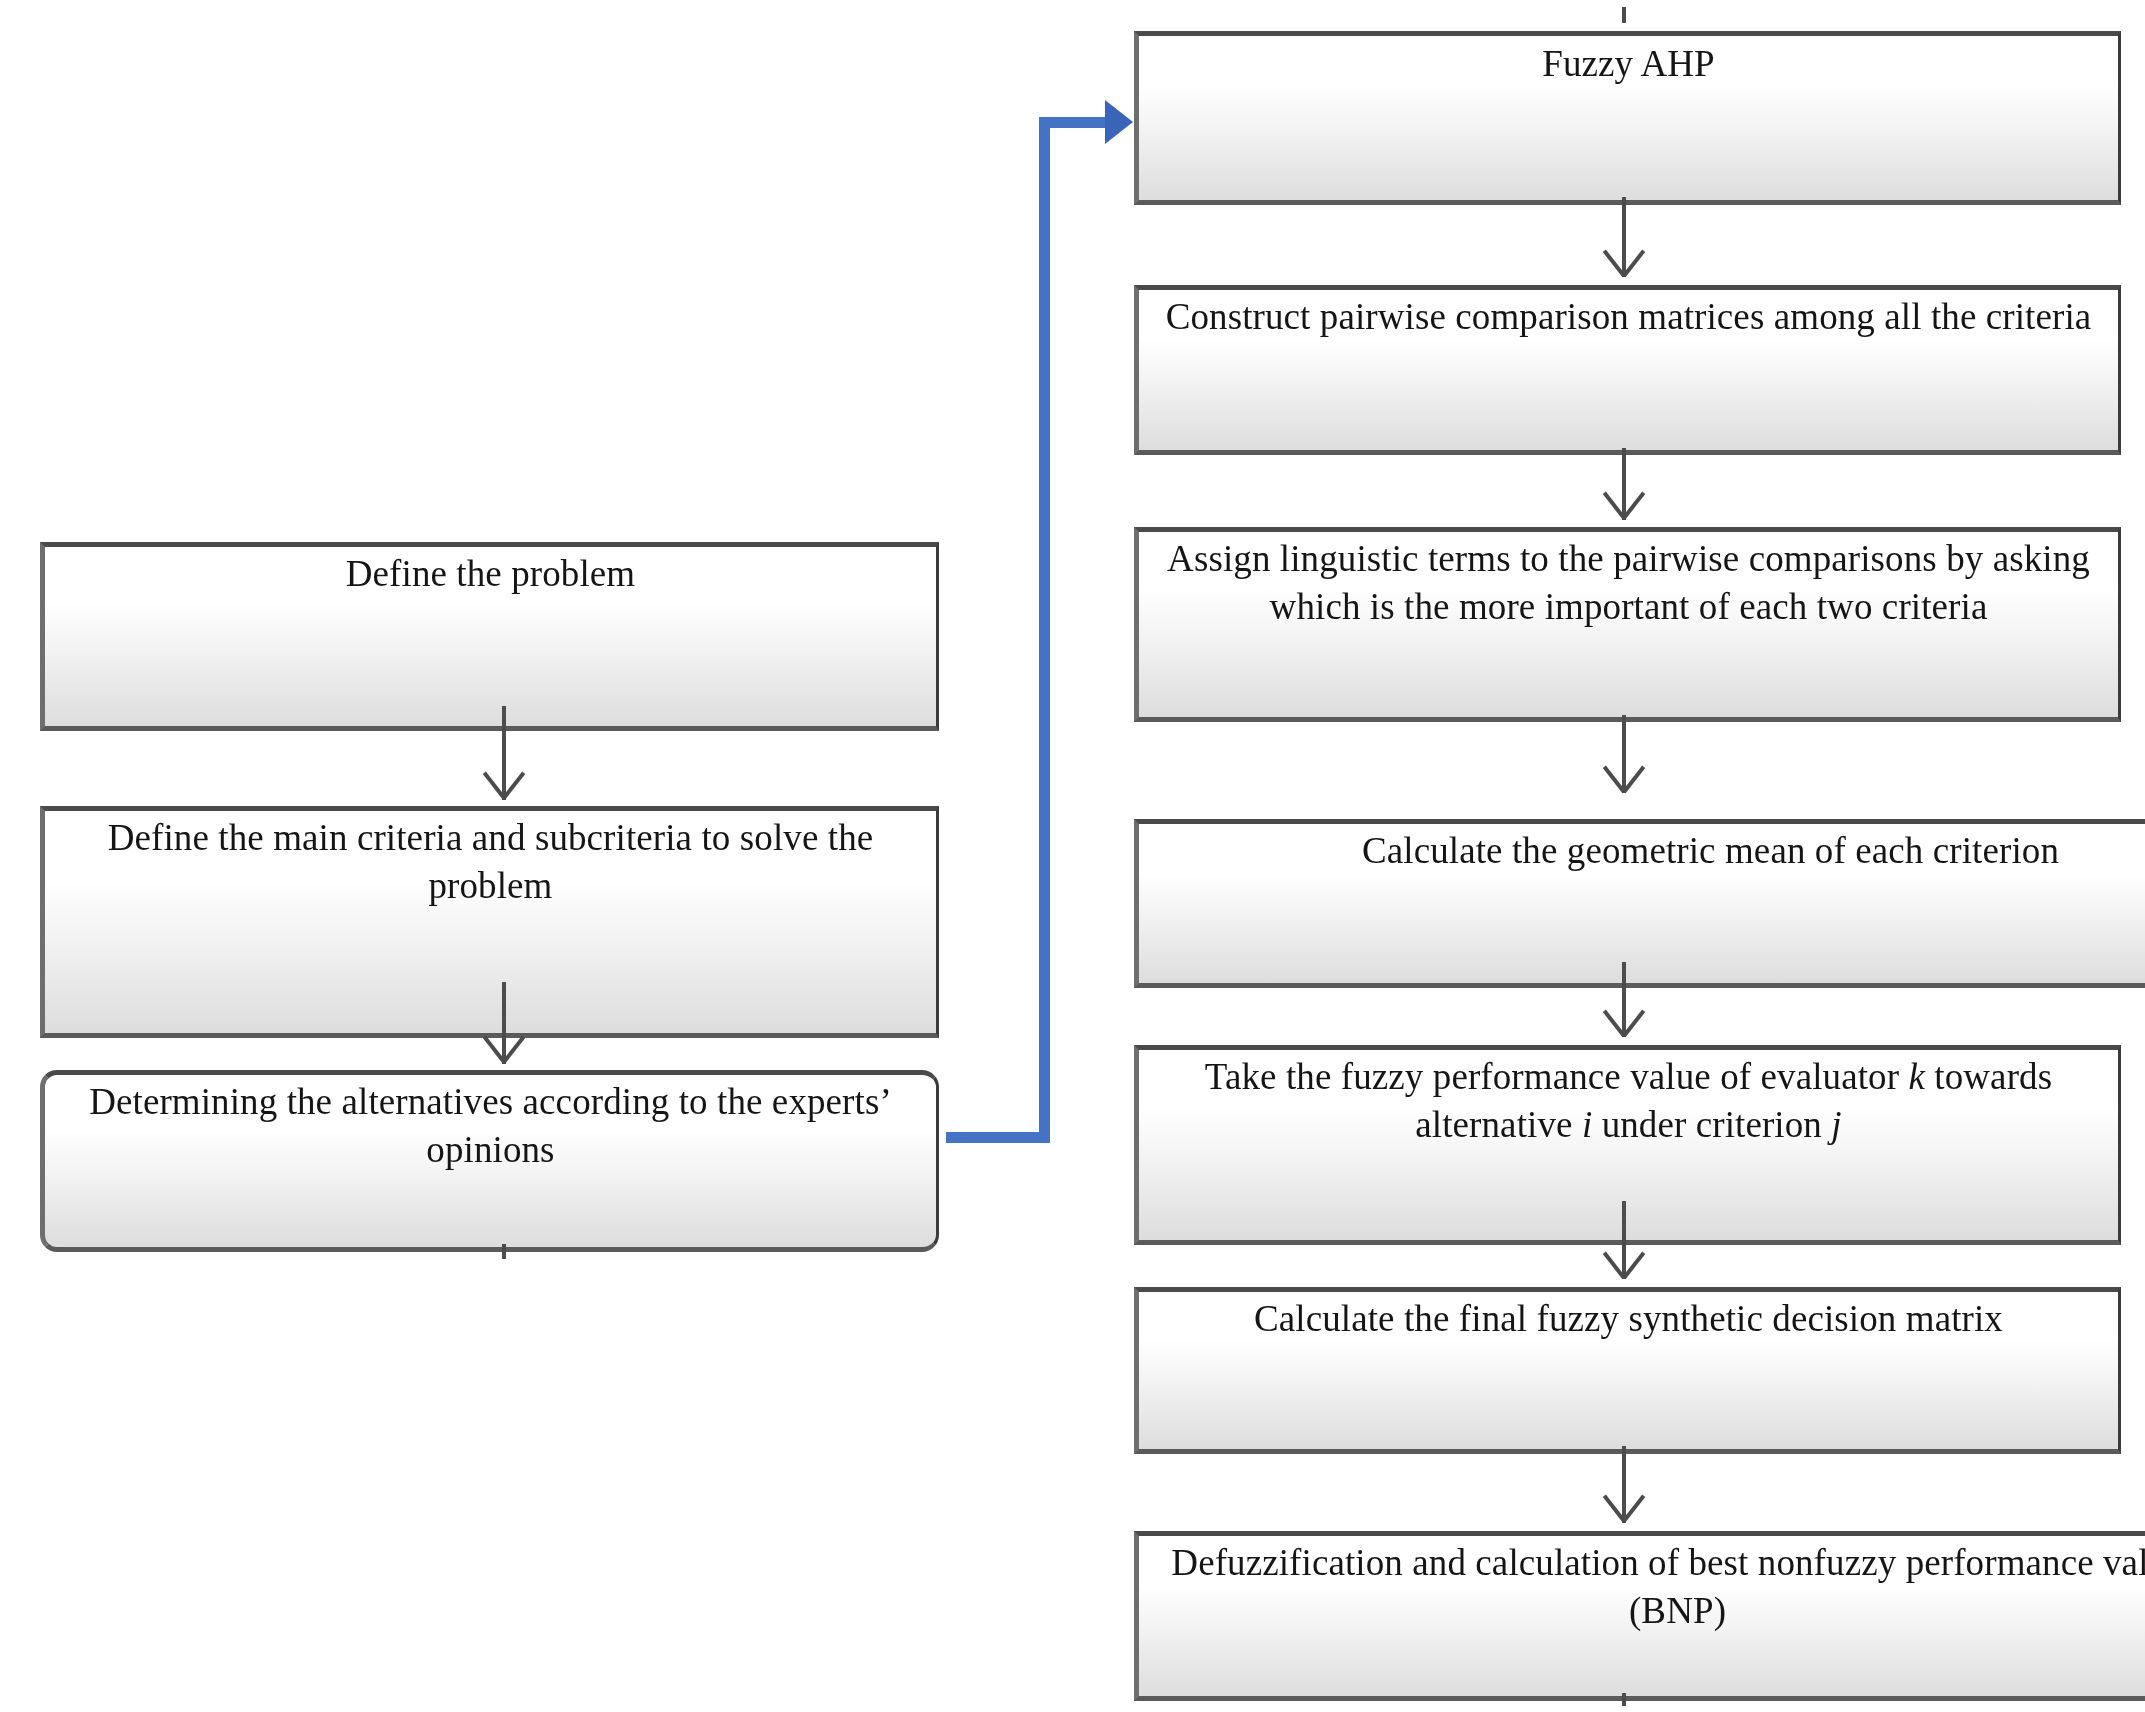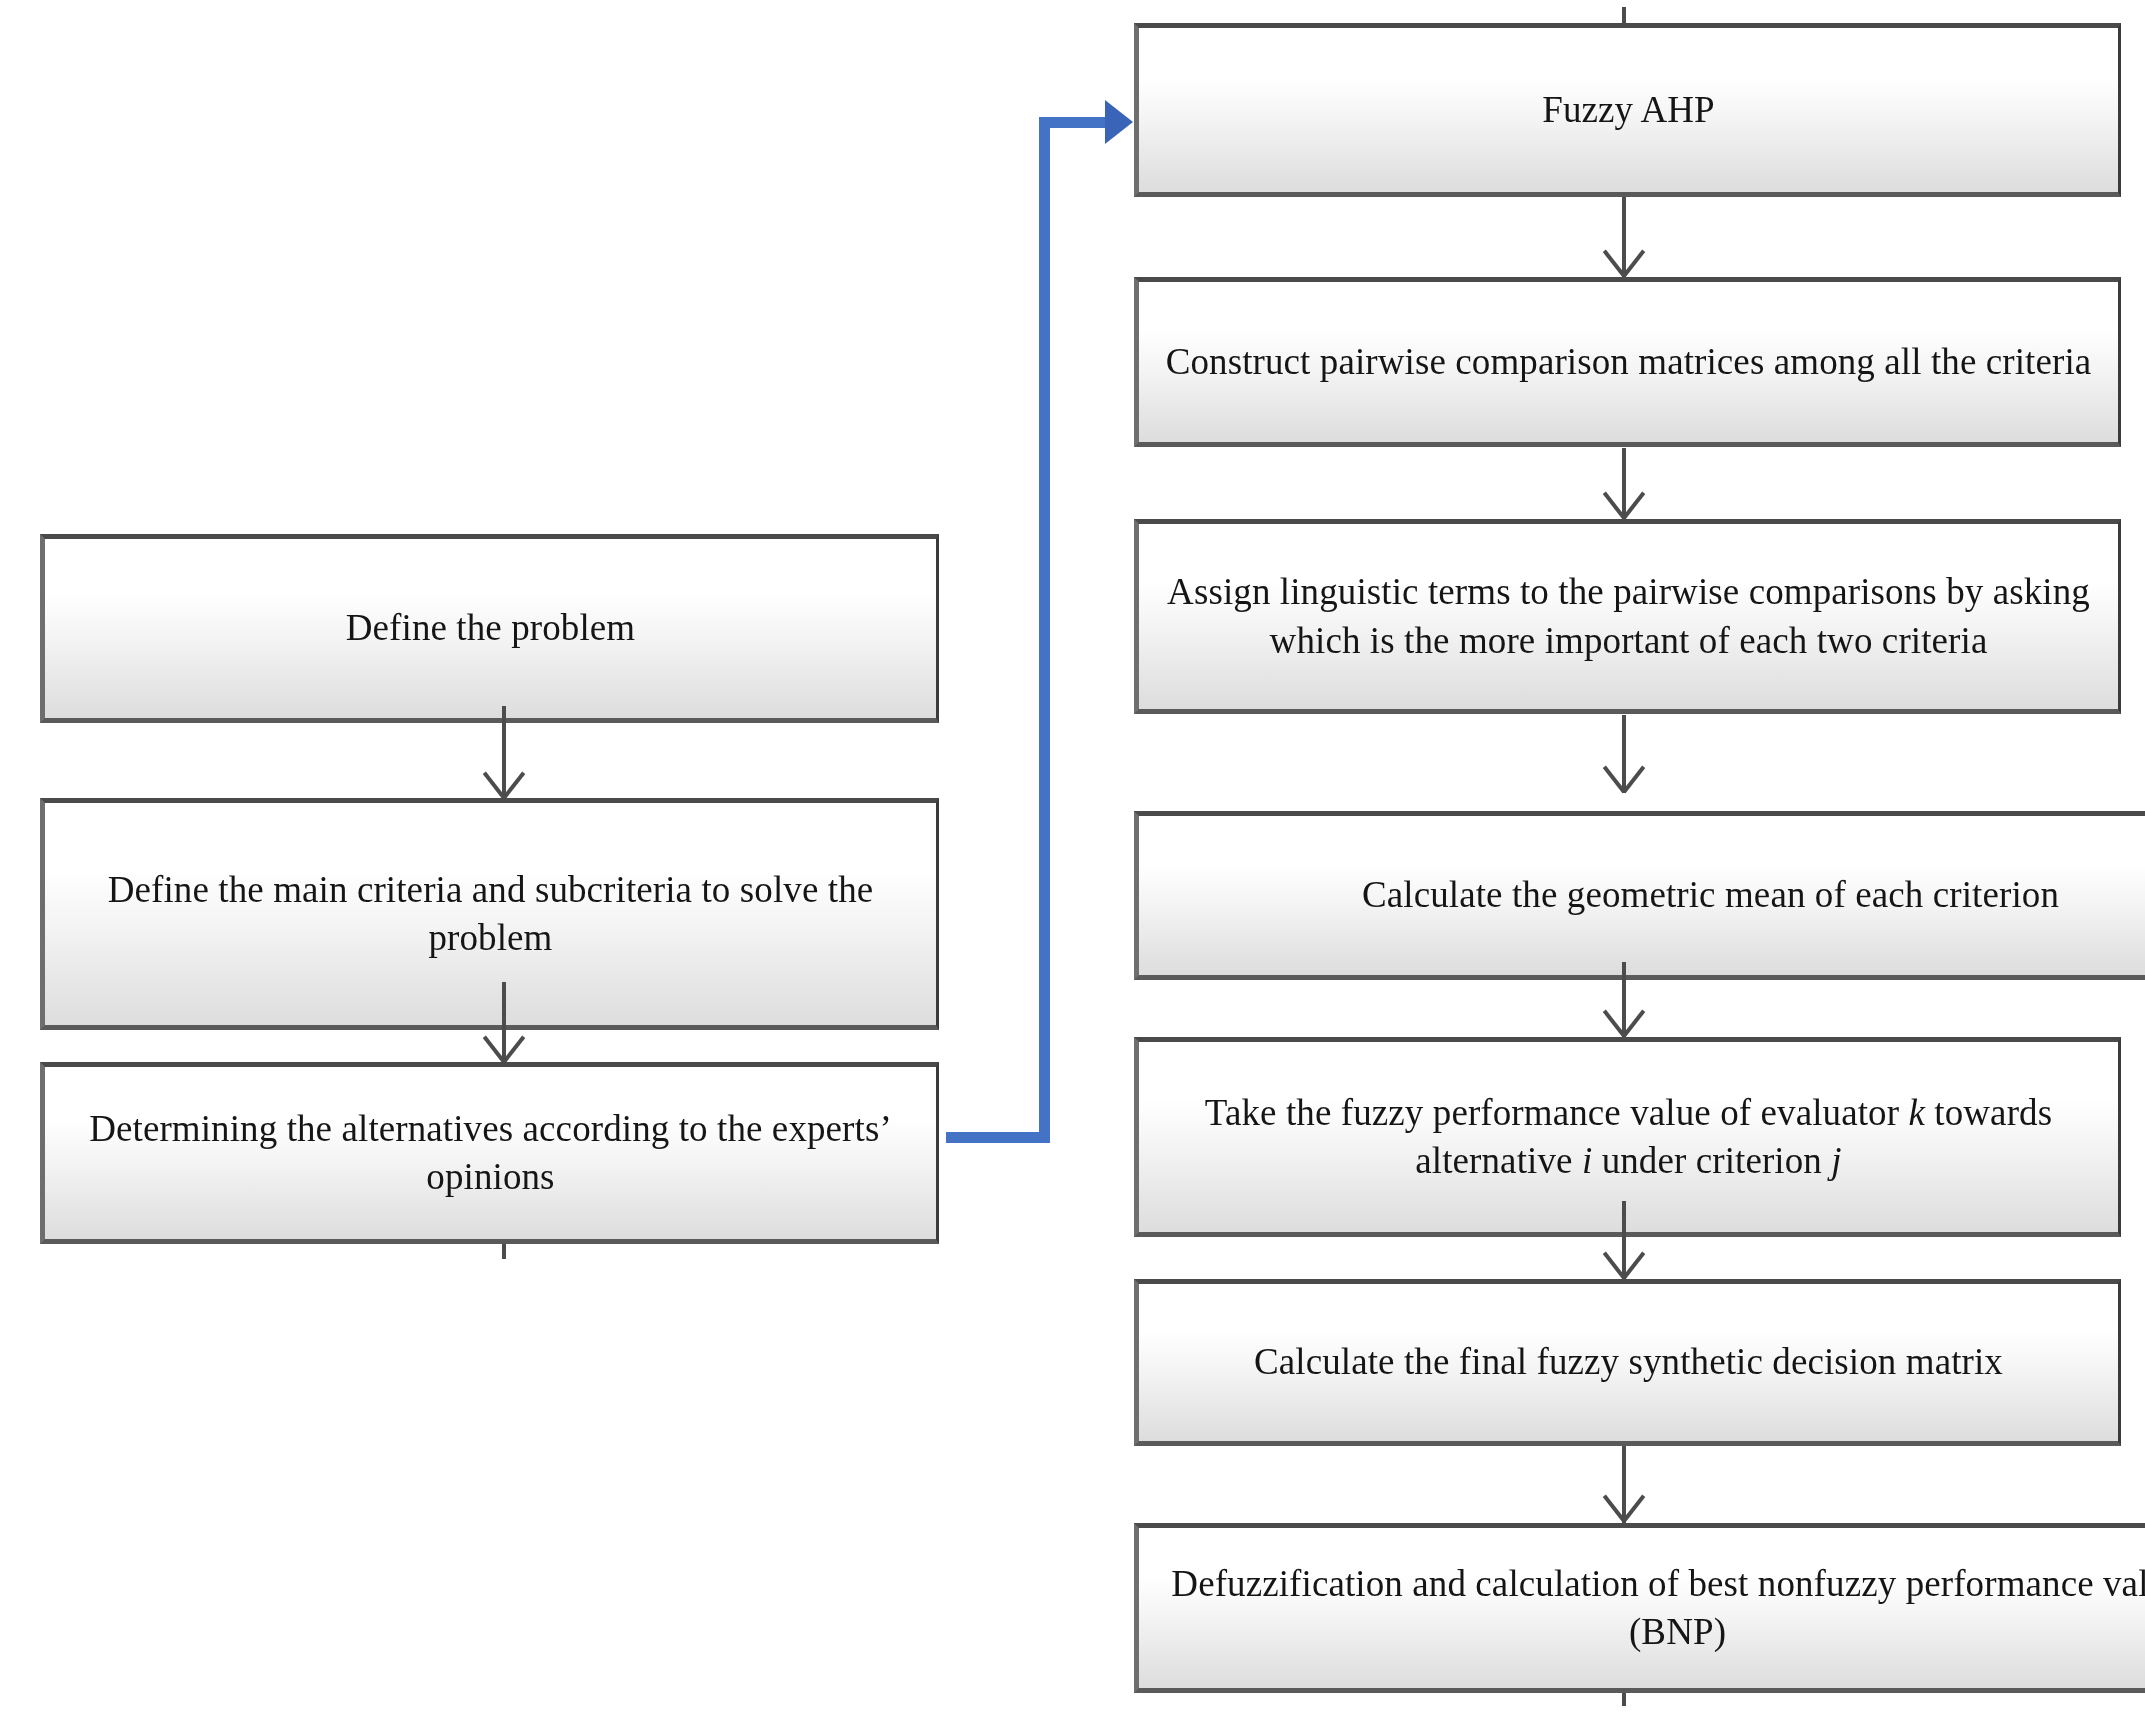--- a/index.html
+++ b/index.html
@@ -29,26 +29,27 @@
     border: 2.5px solid #3f3f3f;
     border-top-width: 5.8px;
     border-bottom-width: 5.8px;
     border-left-width: 5px;
     border-right-width: 3.3px;
     border-top-color: #4a4a4a;
     border-bottom-color: #5a5a5a;
     border-left-color: #6e6e6e;
     border-right-color: #3b3b3b;
     display: flex;
-    align-items: center;
+    align-items: flex-start;
     justify-content: center;
     text-align: center;
     color: #151515;
     line-height: 1.30;
     padding: 3.3px 11.7px;
+    margin-top: 8px;
   }
   .node .txt {
     display: block;
     width: 100%;
     font-size: 37px;
     letter-spacing: 0.1px;
   }
   .node .txt .ital { font-style: italic; }
 
   
@@ -107,21 +108,21 @@
   <div class="conn" style="left:502px; top:706px; height:94px;"></div>
   <div class="conn-head" style="left:502px; top:766px;"></div>
 
   <div class="node" style="left:40px; top:798px; width:899px; height:232px;">
     <span class="txt">Define the main criteria and subcriteria to solve the problem</span>
   </div>
 
   <div class="conn" style="left:502px; top:982px; height:82px;"></div>
   <div class="conn-head" style="left:502px; top:1030px;"></div>
 
-  <div class="node" style="left:40px; top:1062px; width:899px; height:182px;">
+  <div class="node" style="left:40px; top:1062px; width:899px; height:182px;border-radius:17px;">
     <span class="txt">Determining the alternatives according to the experts’ opinions</span>
   </div>
 
   <div class="stub" style="left:502px; top:1244px; height:15px;"></div>
 
   <div class="blue-seg" style="left:946px; top:1132px; width:104px; height:11px;"></div>
 
   <div class="blue-seg" style="left:1039px; top:117px; width:11px; height:1020px;"></div>
 
   <div class="blue-seg" style="left:1039px; top:117px; width:73px; height:11px;"></div>

